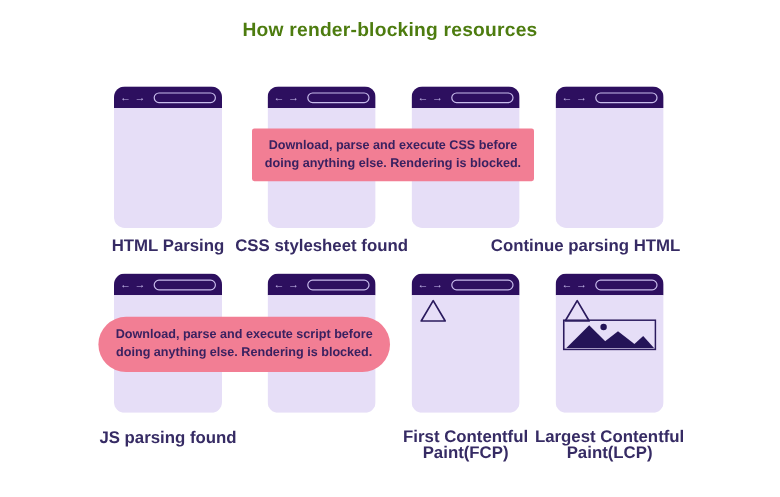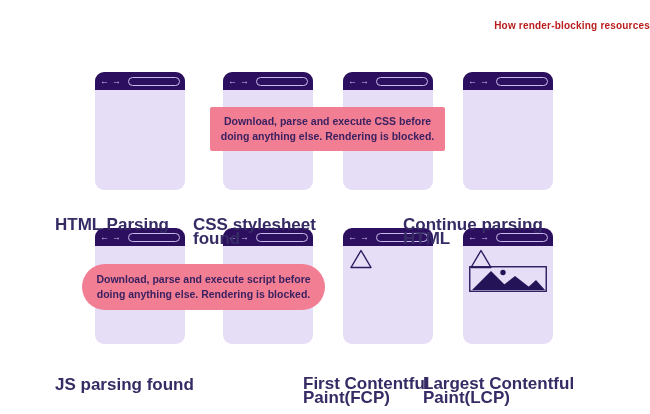--- a/index.html
+++ b/index.html
@@ -1,46 +1,46 @@
 <!DOCTYPE html>
 <html><head>
 <meta charset="utf-8">
 <style>
   html,body{margin:0;padding:0;background:#ffffff;}
   .canvas{
     position:relative;width:650px;height:414px;background:#ffffff;
     font-family:"Liberation Sans",sans-serif;overflow:hidden;
   }
   .title{
-    position:absolute;top:15px;left:0;right:0;text-align:right;
-    font-size:10px;font-weight:700;color:#b91c1c;line-height:21px;letter-spacing:.2px;
+    position:absolute;top:15px;left:0;right:0;text-align:center;
+    font-size:16px;font-weight:700;color:#4d7c0f;line-height:21px;letter-spacing:.2px;
   }
   .window{
     position:absolute;width:90px;border-radius:9px;overflow:hidden;
     display:flex;flex-direction:column;z-index:1;
   }
   .c1{left:95px}.c2{left:223px}.c3{left:343px}.c4{left:463px}
   .r1{top:72px;height:118px}.r2{top:228px;height:116px}
   .win-header{
     height:18px;background:#2d0f5f;display:flex;align-items:center;
     padding:0 5px;flex:none;
   }
   .arrow{color:#c8bcec;font-size:9px;line-height:1;font-weight:700;margin-right:3px;}
   .addressbar{
     flex:1;height:7px;border:1.2px solid #c8bcec;border-radius:6px;margin-left:4px;
   }
   .win-body{flex:1;background:#e6def7;position:relative;}
   .tri{position:absolute;left:6px;top:2px;}
   .img-ph{position:absolute;left:6px;top:20px;}
   .label{
-    position:absolute;width:170px;font-size:17px;font-weight:700;
-    color:#362b64;line-height:14px;white-space:pre-line;z-index:2;margin-top:21px;
+    position:absolute;width:170px;text-align:center;font-size:14px;font-weight:700;
+    color:#362b64;line-height:14px;white-space:pre-line;z-index:2;
   }
   .l-html{left:55px;top:197px}
-  .l-css{left:193px;top:197px}
+  .l-css{left:183px;top:197px}
   .l-cont{left:403px;top:197px}
   .l-js{left:55px;top:357px}
   .l-fcp{left:303px;top:356px}
   .l-lcp{left:423px;top:356px}
   .banner{
     position:absolute;background:#f27e94;color:#3a2160;font-weight:700;
     font-size:10.5px;line-height:15px;text-align:center;border-radius:2px;
     display:flex;flex-direction:column;justify-content:center;z-index:5;
   }
   .banner-css{left:210px;top:107px;width:235px;height:44px;}

